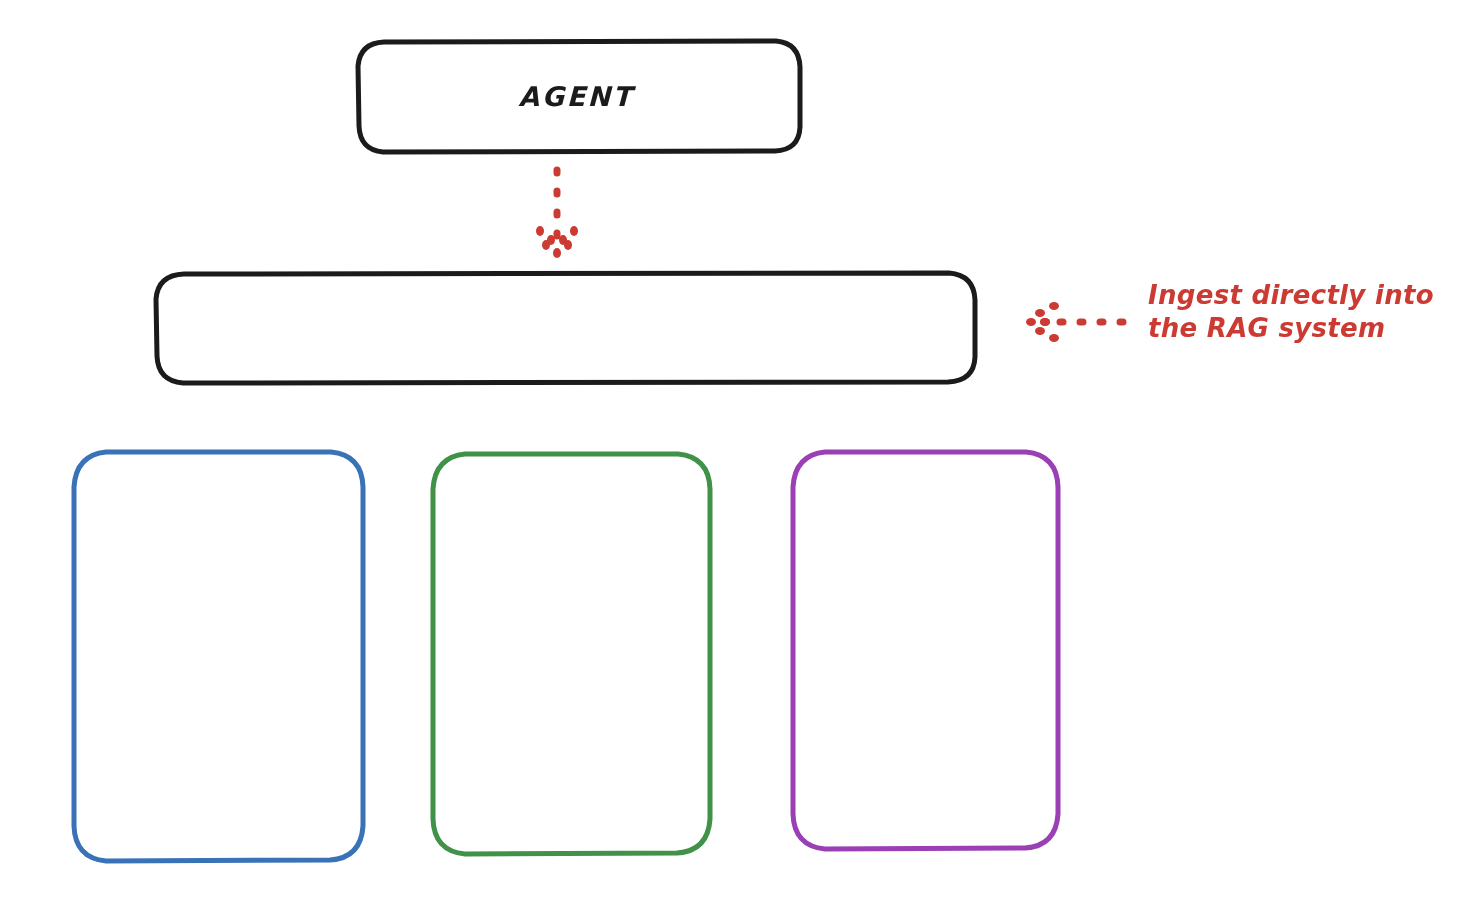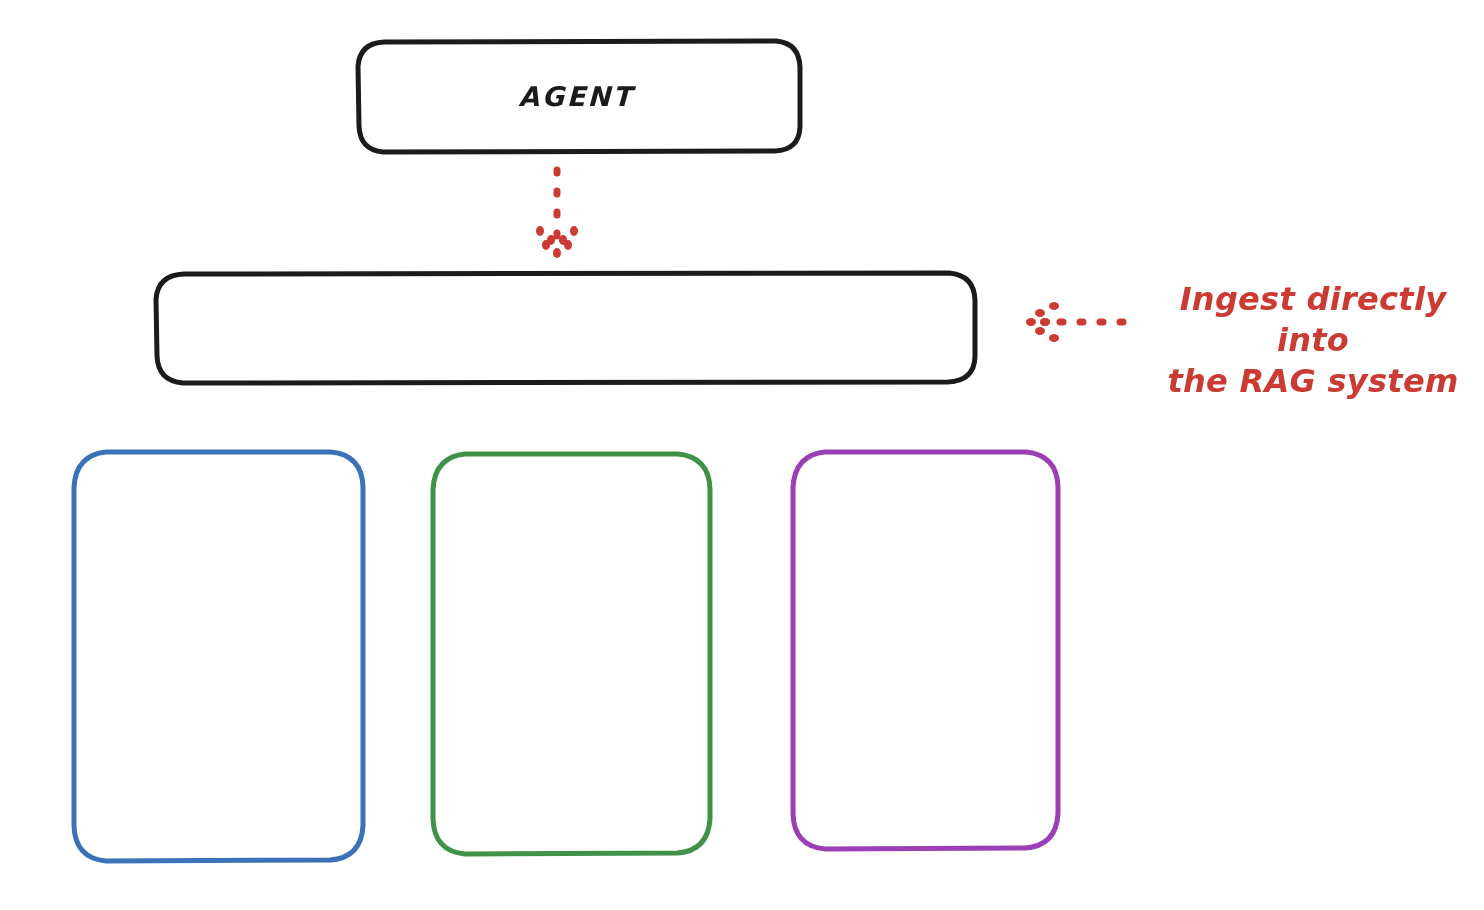--- a/index.html
+++ b/index.html
@@ -117,24 +117,23 @@
     pointer-events: none;
   }
 
   #ingest-note {
     position: absolute;
     left: 1148px;
     top: 279px;
     width: 330px;
     color: #cc3b33;
     font-family: "DejaVu Sans", sans-serif;
-    font-size: 32px;
+    font-size: 26px;
     font-weight: 600;
     line-height: 1.28;
-    text-align: center;
     white-space: pre-line;
     font-style: italic;
     letter-spacing: 0.3px;
   }
 </style>
 </head>
 <body>
 
 <div id="canvas">
 

